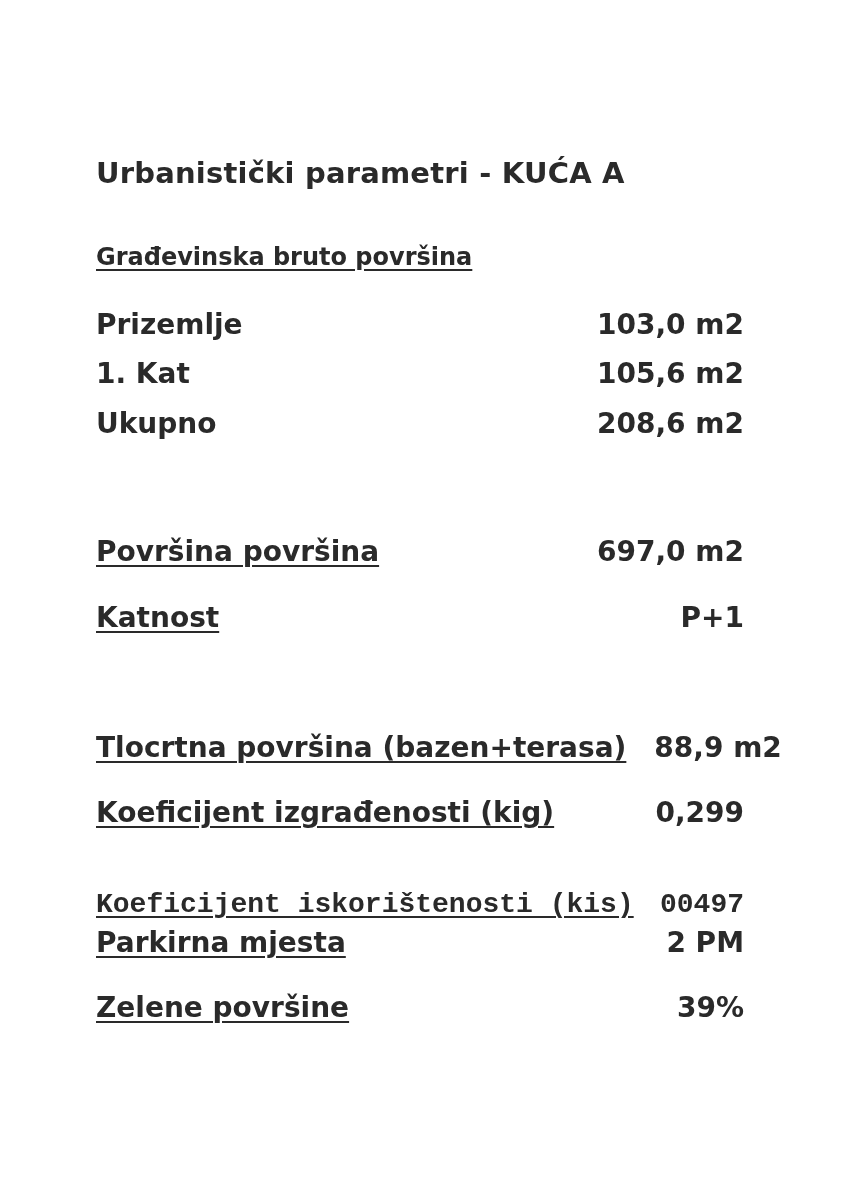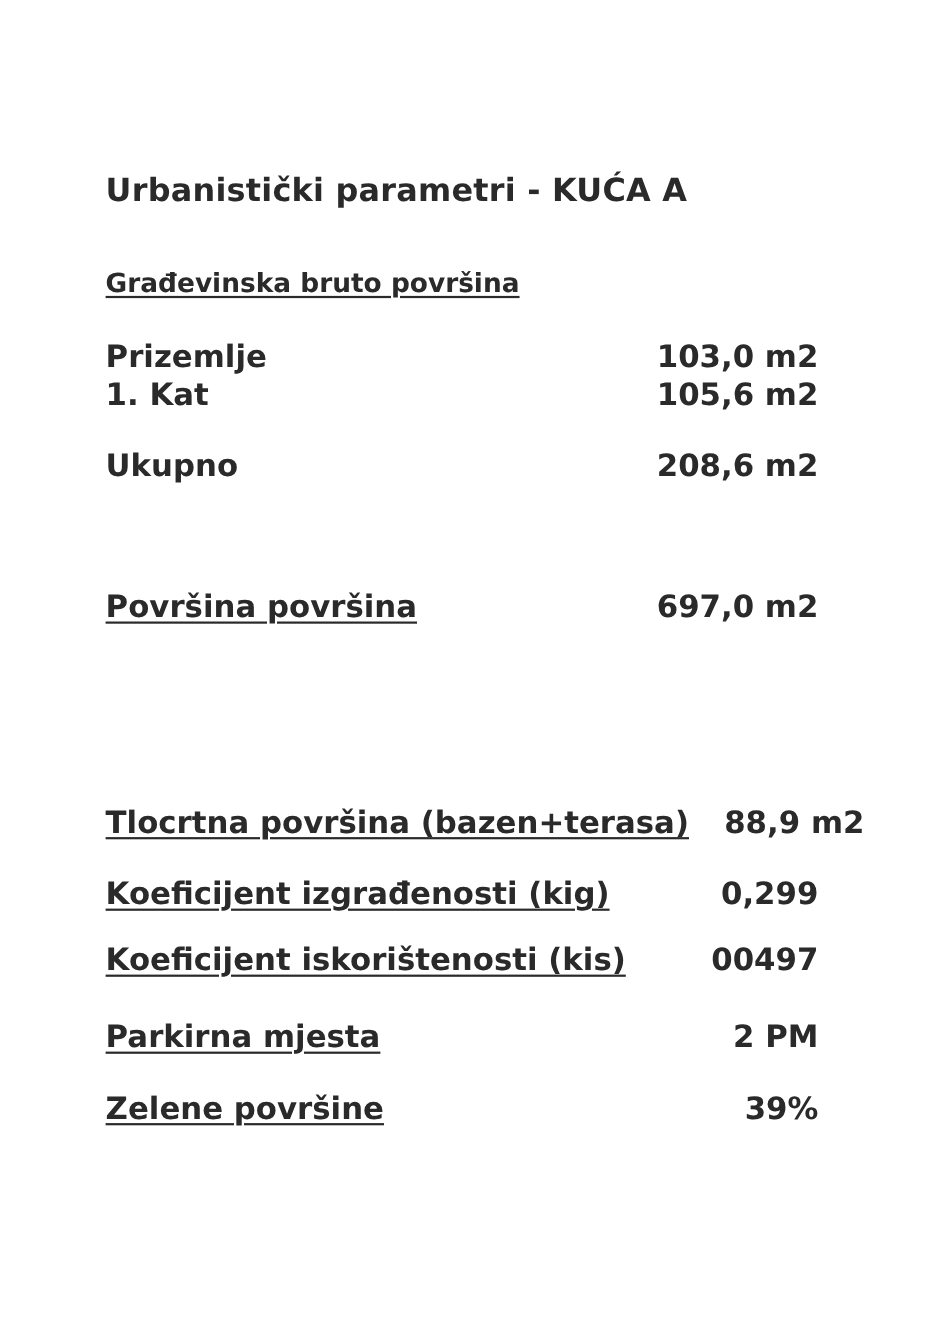--- a/index.html
+++ b/index.html
@@ -53,60 +53,63 @@
       font-weight: bold;
       white-space: nowrap;
     }
     .row .label.ul {
       text-decoration: underline;
       text-underline-offset: 4px;
       text-decoration-thickness: 2px;
     }
     .row .value {
       text-align: right;
-      margin-left: 32px;
     }
     .tight { line-height: 28px; }
   </style>
 </head>
 <body>
 
 <div class="page">
 
   <div class="title">Urbanistički parametri - KUĆA A</div>
 
   <div class="section-heading">Građevinska bruto površina</div>
 
   <div class="row tight" style="top:311px;">
     <span class="label">Prizemlje</span>
     <span class="value">103,0 m2</span>
   </div>
-  <div class="row tight" style="top:345px;">
+  <div class="row tight" style="top:360px;">
     <span class="label">1. Kat</span>
     <span class="value">105,6 m2</span>
   </div>
 
   <div class="row" style="top:407px;">
     <span class="label">Ukupno</span>
     <span class="value">208,6 m2</span>
   </div>
 
   <div class="row" style="top:535px;">
     <span class="label ul">Površina površina</span>
     <span class="value">697,0 m2</span>
   </div>
-  <div class="row" style="top:731px;">
+  <div class="row" style="top:601px;">
+    <span class="label ul">Katnost</span>
+    <span class="value">P+1</span>
+  </div>
+  <div class="row" style="top:731px;gap:28px;">
     <span class="label ul">Tlocrtna površina (bazen+terasa)</span>
     <span class="value">88,9 m2</span>
   </div>
   <div class="row" style="top:796px;">
     <span class="label ul">Koeficijent izgrađenosti (kig)</span>
     <span class="value">0,299</span>
   </div>
-  <div class="row" style="top:856px;">
+  <div class="row" style="top:889px;font-family:Liberation Mono, monospace;">
     <span class="label ul">Koeficijent iskorištenosti (kis)</span>
     <span class="value">00497</span>
   </div>
   <div class="row" style="top:926px;">
     <span class="label ul">Parkirna mjesta</span>
     <span class="value">2 PM</span>
   </div>
   <div class="row" style="top:991px;">
     <span class="label ul">Zelene površine</span>
     <span class="value">39%</span>

